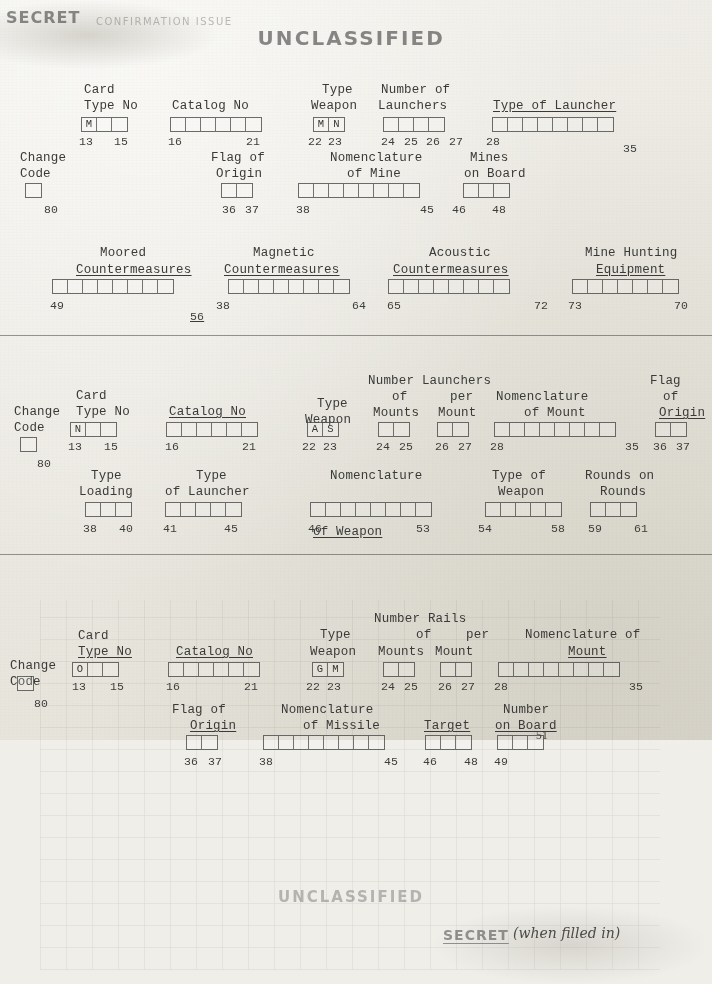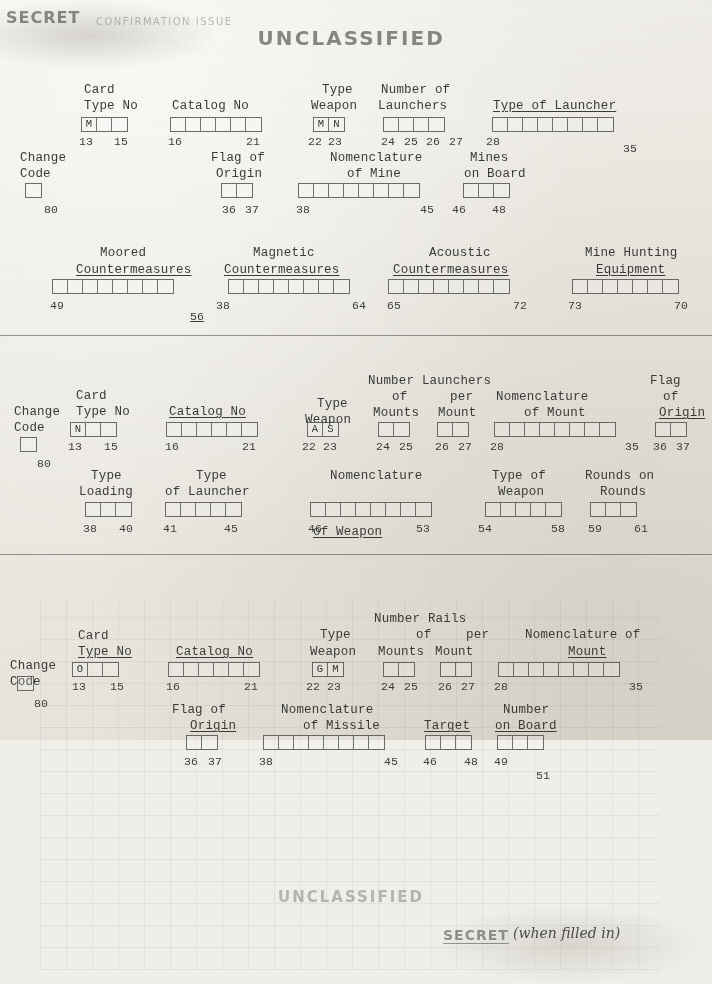--- a/index.html
+++ b/index.html
@@ -318,21 +318,21 @@
       <i></i>
       <i></i>
       <i></i>
   </div>
 
   <div class="t num" style="left:50px; top:299px;">49</div>
   <div class="t num" style="left:190px; top:310px;text-decoration:underline;">56</div>
   <div class="t num" style="left:216px; top:299px;">38</div>
   <div class="t num" style="left:352px; top:299px;">64</div>
   <div class="t num" style="left:387px; top:299px;">65</div>
-  <div class="t num" style="left:513px; top:299px;">72</div>
+  <div class="t num" style="left:534px; top:299px;">72</div>
   <div class="t num" style="left:568px; top:299px;">73</div>
   <div class="t num" style="left:674px; top:299px;">70</div>
 
   <div class="t" style="left:368px; top:375px;">Number Launchers</div>
 
   <div class="t" style="left:76px; top:390px;">Card</div>
   <div class="t" style="left:650px; top:375px;">Flag</div>
   <div class="t" style="left:663px; top:391px;">of</div>
 
   <div class="t" style="left:76px; top:406px;">Type No</div>
@@ -572,15 +572,15 @@
       <i></i>
   </div>
 
   <div class="t num" style="left:184px; top:755px;">36</div>
   <div class="t num" style="left:208px; top:755px;">37</div>
   <div class="t num" style="left:259px; top:755px;">38</div>
   <div class="t num" style="left:384px; top:755px;">45</div>
   <div class="t num" style="left:423px; top:755px;">46</div>
   <div class="t num" style="left:464px; top:755px;">48</div>
   <div class="t num" style="left:494px; top:755px;">49</div>
-  <div class="t num" style="left:536px; top:769px;">51</div>
+  <div class="t num" style="left:536px; top:729px;font-family:Liberation Serif, serif;">51</div>
 
 </div>
 
 </body></html>

